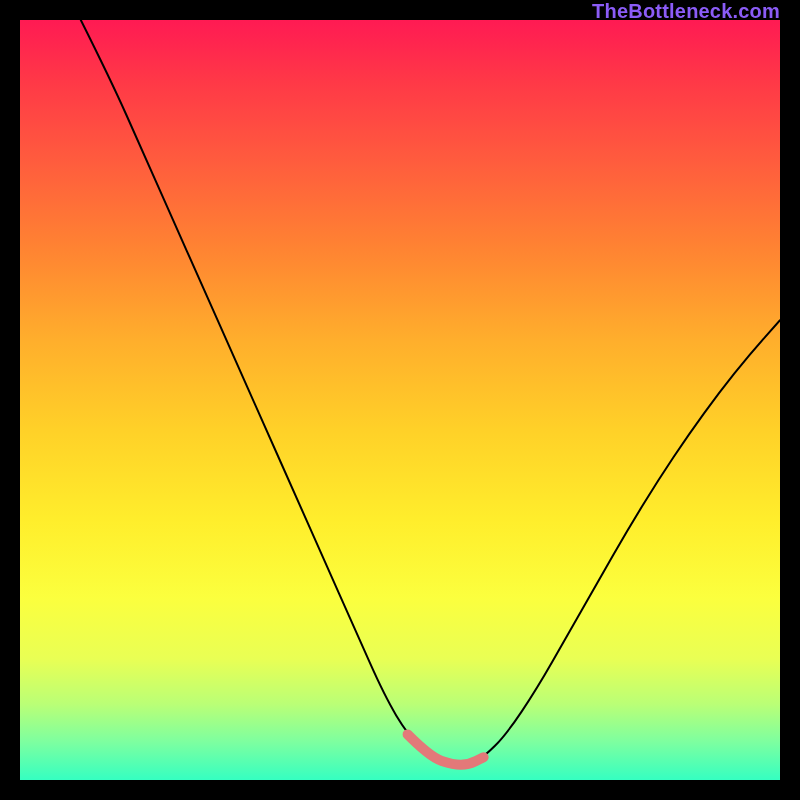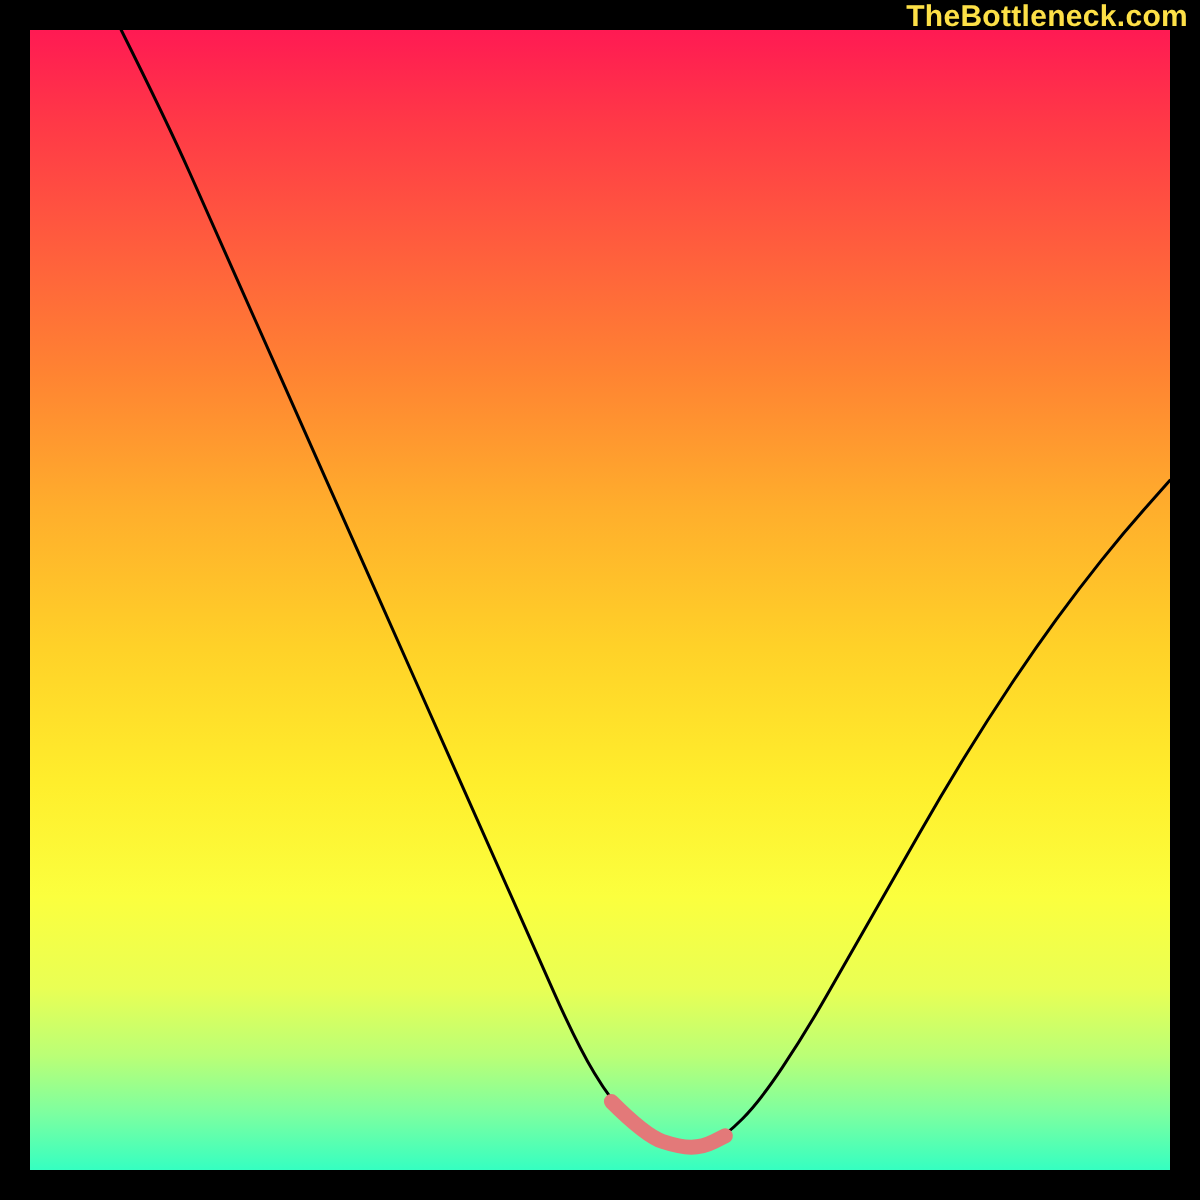--- a/index.html
+++ b/index.html
@@ -40,25 +40,25 @@
   .curve-svg {
     position: absolute;
     left: 0;
     top: 0;
     width: 760px;
     height: 760px;
   }
   .watermark {
     position: absolute;
     top: 0;
-    right: 8px;
+    right: 20px;
     font-family: Arial, Helvetica, sans-serif;
     font-size: 20px;
     font-weight: 600;
-    color: #fde047;
+    color: #8b5cf6;
     letter-spacing: 0.2px;
   }
 </style>
 </head>
 <body>
 <div class="frame">
 
   <div class="plot-area">
     <svg class="curve-svg" viewBox="0 0 760 760" preserveAspectRatio="none">
       <path id="black-path" d="M 60.8 0.0 Q 91.2 60.8 106.4 95.0 Q 121.6 129.2 136.8 163.4 Q 152.0 197.6 167.2 231.8 Q 182.4 266.0 197.6 300.2 Q 212.8 334.4 228.0 368.6 Q 243.2 402.8 258.4 437.0 Q 273.6 471.2 288.8 505.4 Q 304.0 539.6 319.2 573.8 Q 334.4 608.0 349.6 642.2 Q 364.8 676.4 376.2 695.4 Q 387.6 714.4 399.0 725.8 Q 410.4 737.2 421.8 741.0 Q 433.2 744.8 440.8 744.8 Q 448.4 744.8 456.0 741.0 Q 463.6 737.2 475.0 725.8 Q 486.4 714.4 501.6 691.6 Q 516.8 668.8 532.0 642.2 Q 547.2 615.6 562.4 589.0 Q 577.6 562.4 592.8 535.8 Q 608.0 509.2 623.2 484.5 Q 638.4 459.8 653.6 437.0 Q 668.8 414.2 684.0 393.3 Q 699.2 372.4 714.4 353.4 Q 729.6 334.4 744.8 317.3 T 760.0 300.2" fill="none" stroke="#000" stroke-width="2" stroke-linecap="round"></path>

